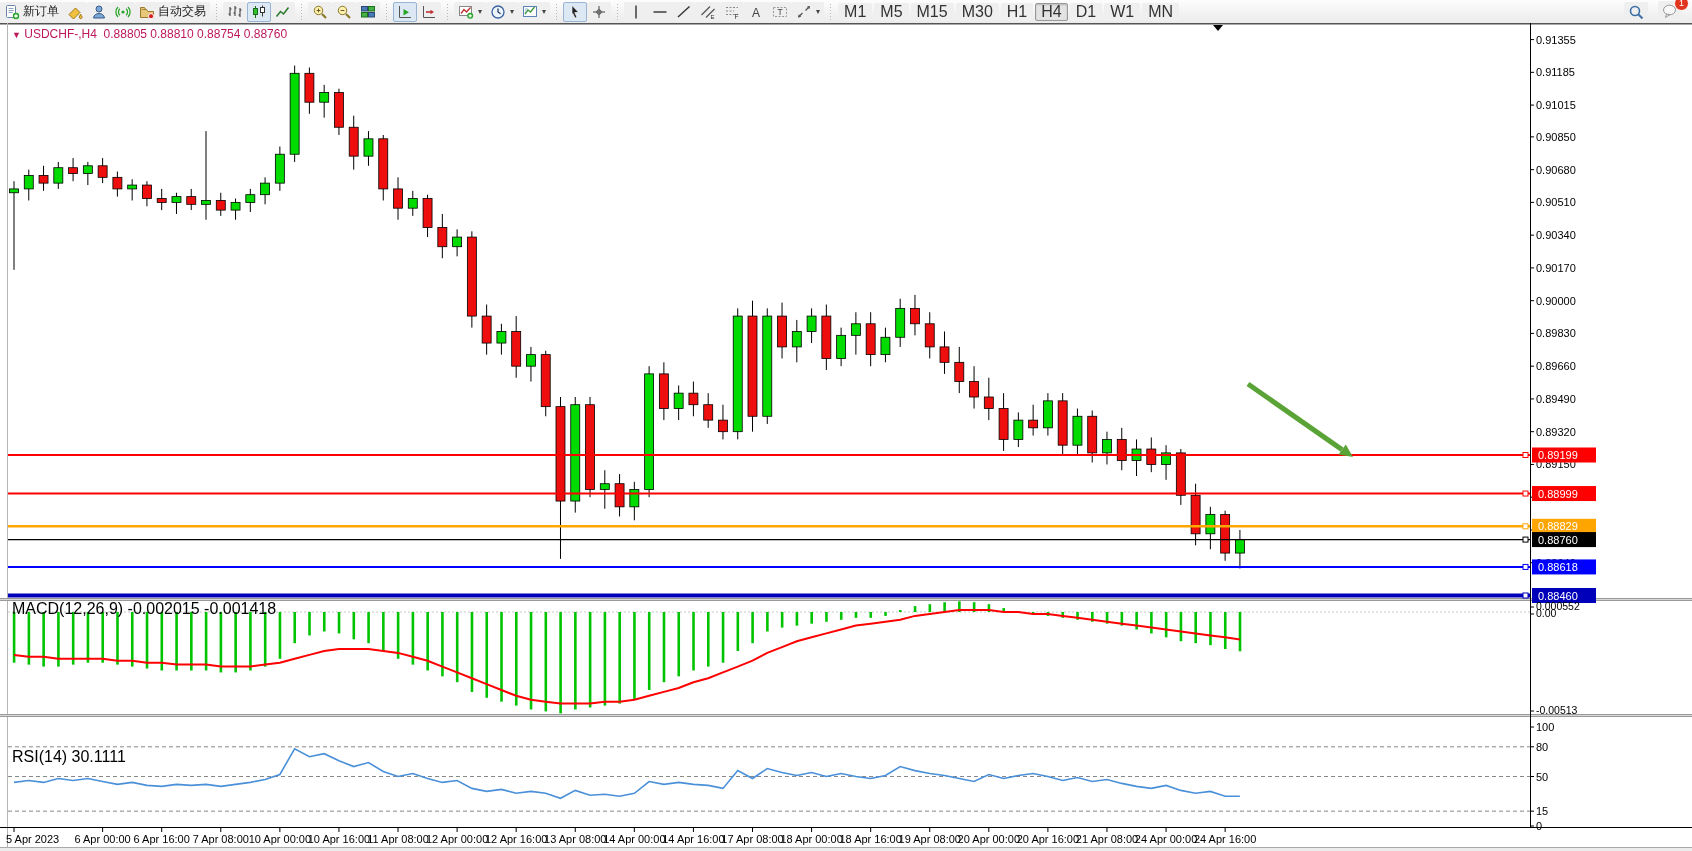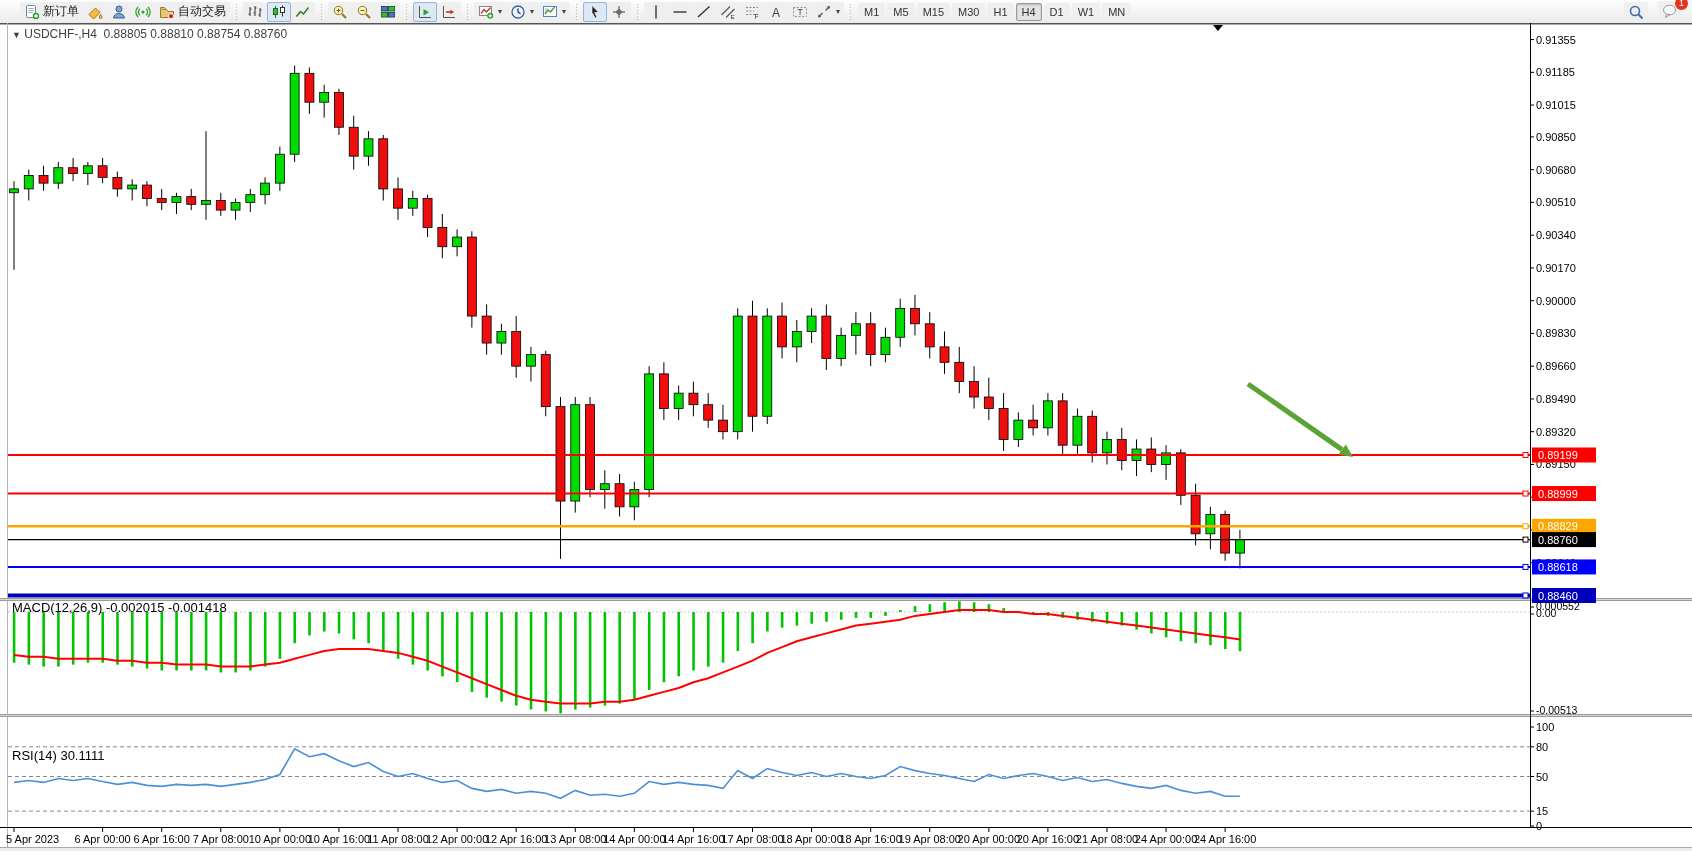--- a/index.html
+++ b/index.html
@@ -1,30 +1,30 @@
 <!DOCTYPE html>
 <html><head>
 <meta charset="utf-8">
 <style>
   html,body{margin:0;padding:0}
   body{width:1692px;height:851px;background:#f0f0f0;font-family:"Liberation Sans","DejaVu Sans",sans-serif;overflow:hidden;position:relative}
-  .toolbar{position:absolute;top:0;left:0;right:0;height:23px;background:linear-gradient(#fdfdfd,#ebebeb);display:flex;align-items:center;padding-left:20px;z-index:6}
+  .toolbar{position:absolute;top:0;left:0;right:0;height:23px;background:linear-gradient(#fdfdfd,#ebebeb);display:flex;align-items:center;padding-left:0;z-index:6}
   .tb-btn{display:inline-flex;align-items:center;gap:3px;height:20px;padding:0 3px;border:1px solid transparent;border-radius:2px;font-size:12px;color:#222;cursor:default}
   .tb-btn.pressed{background:#dde8f5;border-color:#9ab4d4}
   .tb-btn svg{width:16px;height:16px;display:block}
-  .tb-tf{font-size:11px;color:#333;padding:0 5px;height:18px;display:inline-flex;align-items:center;border:1px solid transparent;border-radius:2px;margin:0 1px}
+  .tb-tf{font-size:16px;color:#333;padding:0 5px;height:18px;display:inline-flex;align-items:center;border:1px solid transparent;border-radius:2px;margin:0 1px}
   .tb-tf.pressed{background:#e3e3e3;border-color:#999;box-shadow:inset 0 1px 2px rgba(0,0,0,.2)}
   .tb-sep{width:7px;height:16px;margin:0 3px;background:repeating-linear-gradient(to bottom,#b8b8b8 0 1px,transparent 1px 3px);background-size:1px 100%;background-repeat:no-repeat;background-position:center}
   .caret{font-size:8px;color:#444;margin-left:1px}
   .tb-right{margin-left:auto;display:flex;align-items:center;gap:10px;margin-right:10px}
   .chat-wrap{position:relative}
   .count-badge{position:absolute;top:-5px;right:-7px;background:#e2331f;color:#fff;border-radius:50%;min-width:13px;height:13px;font-size:9px;line-height:13px;text-align:center;border:1px solid #fff}
   #chart-svg{position:absolute;top:23px;left:0;z-index:1}
-  .overlay-label{position:absolute;font-size:12px;color:#404040;z-index:3;white-space:pre}
-  .ind-label{position:absolute;font-size:13px;color:#000;z-index:3;white-space:pre}
+  .overlay-label{position:absolute;font-size:12px;color:#be185d;z-index:3;white-space:pre}
+  .ind-label{position:absolute;font-size:16px;color:#000;z-index:3;white-space:pre}
   svg text{font-family:"Liberation Sans","DejaVu Sans",sans-serif}
 </style>
 </head>
 <body>
 
 <div class="toolbar" id="toolbar">
     <button class="tb-btn">
       <svg viewBox="0 0 16 16">
         <rect x="2.5" y="1.5" width="9" height="12" rx="1" fill="#fff" stroke="#6b84a8"></rect>
         <path d="M4.5 4.5h5M4.5 6.5h5M4.5 8.5h4" stroke="#8fa4c0" fill="none"></path>

